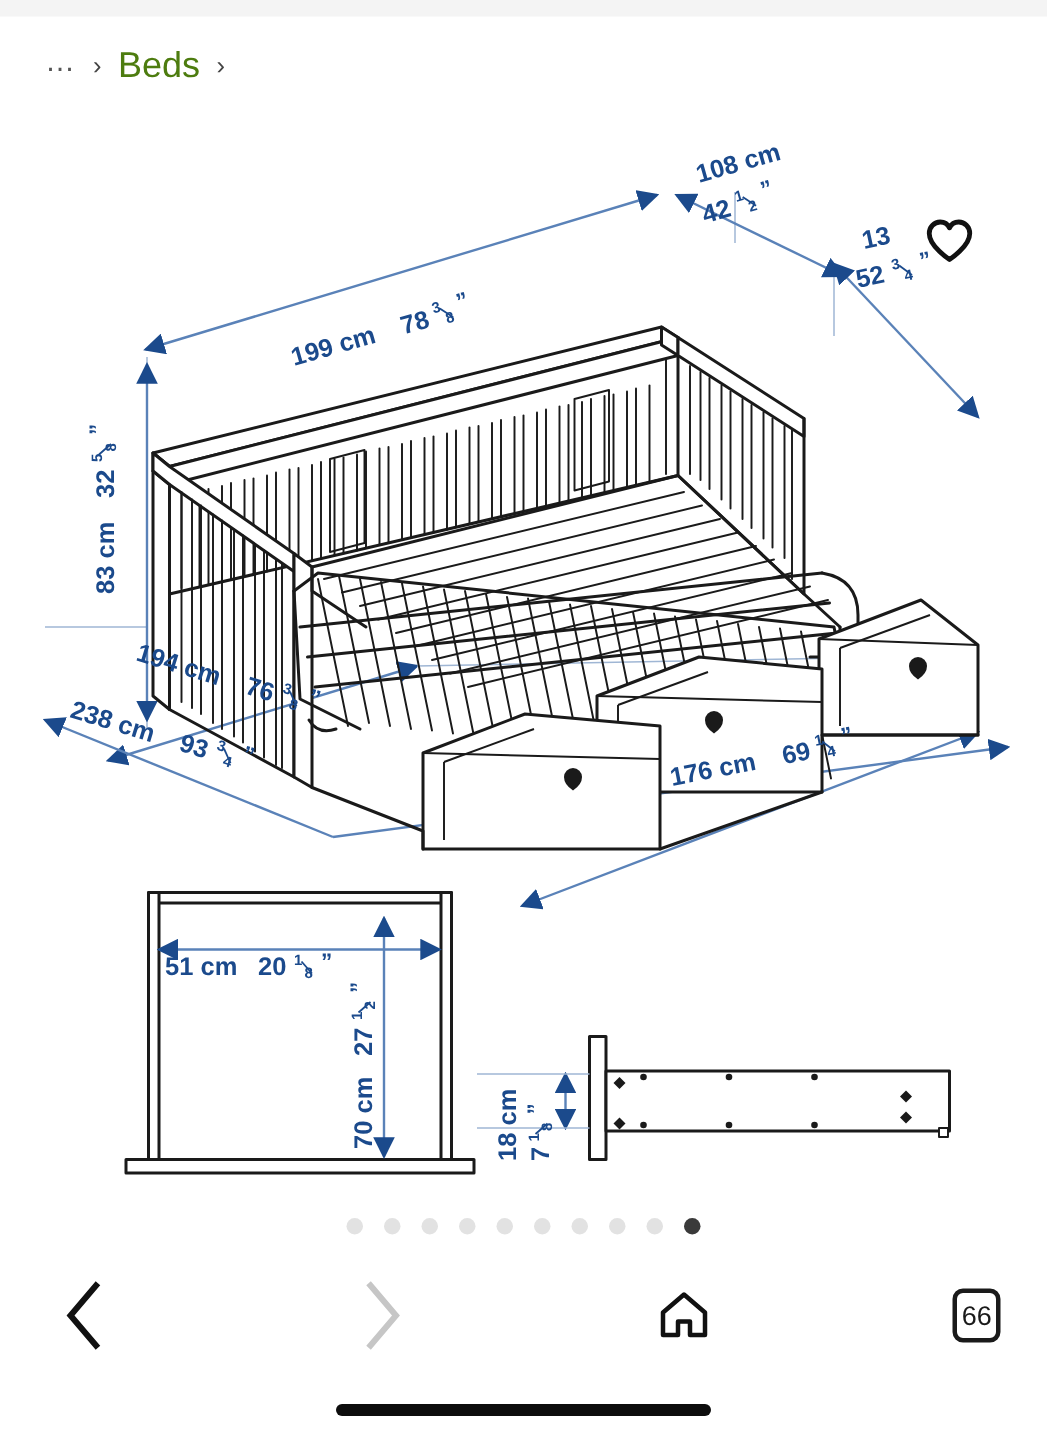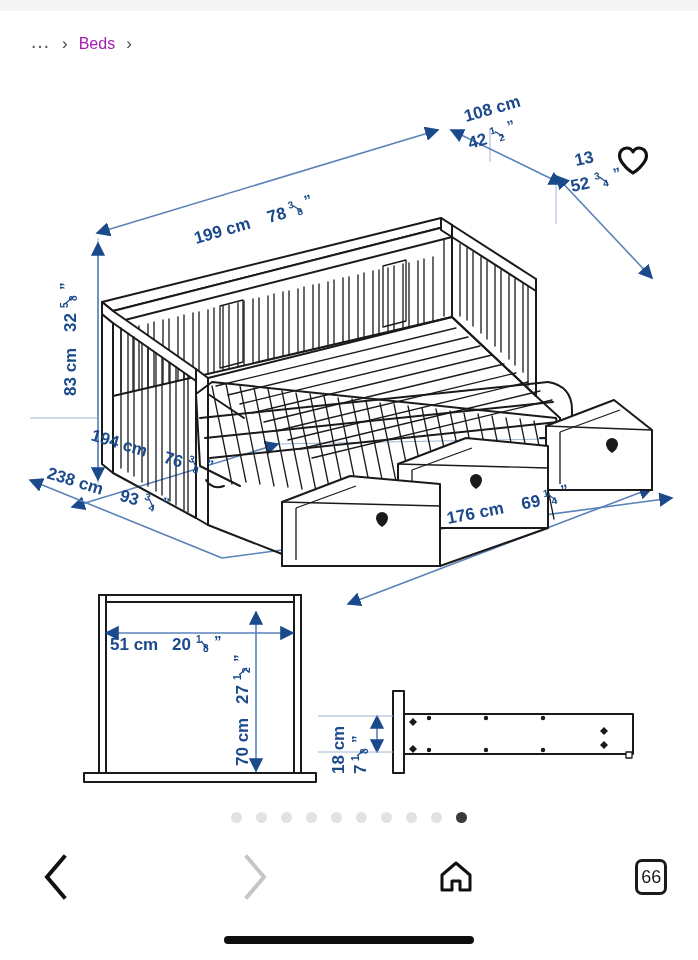--- a/index.html
+++ b/index.html
@@ -42,22 +42,22 @@
     line-height: 1;
     padding-bottom: 6px;
   }
   .bc-sep {
     font-size: 17px;
     color: #444;
     margin: 0 11px;
     font-weight: 400;
   }
   .bc-item {
-    font-size: 16px;
-    color: #a21caf;
+    font-size: 24px;
+    color: #4d7c0f;
     font-weight: 400;
     white-space: nowrap;
   }
 
   
   .drawing {
     position: absolute;
     left: 0; top: 66px;
     width: 698px; height: 740px;
     background: #ffffff;

